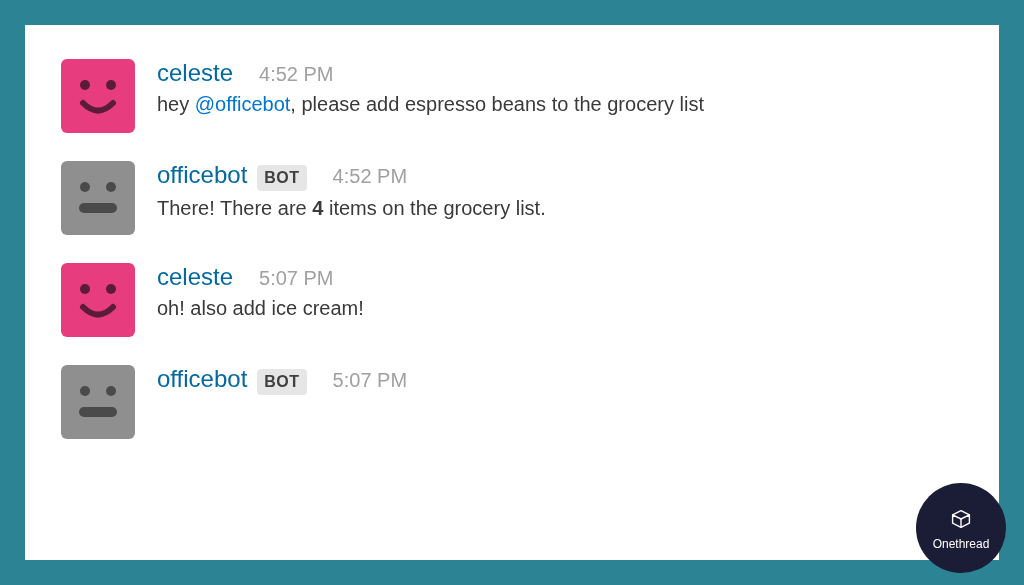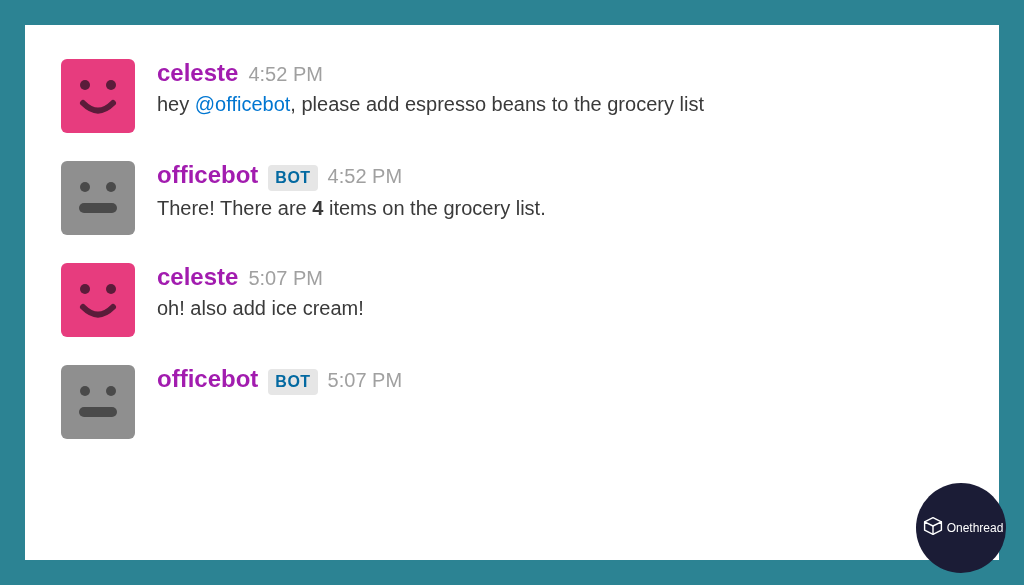--- a/index.html
+++ b/index.html
@@ -35,54 +35,56 @@
     .avatar-pink  { background: #e73c7e; }
     .avatar-gray  { background: #8f8f8f; }
     .avatar svg   { position: absolute; inset: 0; width: 100%; height: 100%; }
     .header-line {
       display: flex;
       align-items: baseline;
       gap: 10px;
       margin-bottom: 4px;
     }
     .username {
-      font-weight: 700;
+      font-weight: 400;
       font-size: 24px;
-      color: #a21caf;
+      color: #0369a1;
     }
     .botbadge {
       background: #e6e6e6;
-      color: #0369a1;
+      color: #404040;
       font-size: 16px;
       font-weight: 600;
       padding: 4px 7px;
       border-radius: 4px;
       letter-spacing: .5px;
     }
     .timestamp {
       font-size: 20px;
       color: #a0a0a0;
       font-weight: 400;
+      margin-left: 16px;
     }
     .body-text {
       font-size: 20px;
       color: #3a3a3a;
       line-height: 1.35;
     }
     .mention { color: #0076d1; }
     .bold { font-weight: 700; }
     .logo-badge {
       position: absolute;
       right: 18px;
       bottom: 12px;
       width: 90px;
       height: 90px;
       background: #1b1c36;
       border-radius: 50%;
       display: flex;
+      flex-direction: column;
       align-items: center;
       justify-content: center;
       color: #fff;
     }
     .logo-badge svg { margin-bottom: 4px; }
     .logo-badge .logo-text { font-size: 12px; font-weight: 500; }
   </style>
 </head>
 <body>
 

